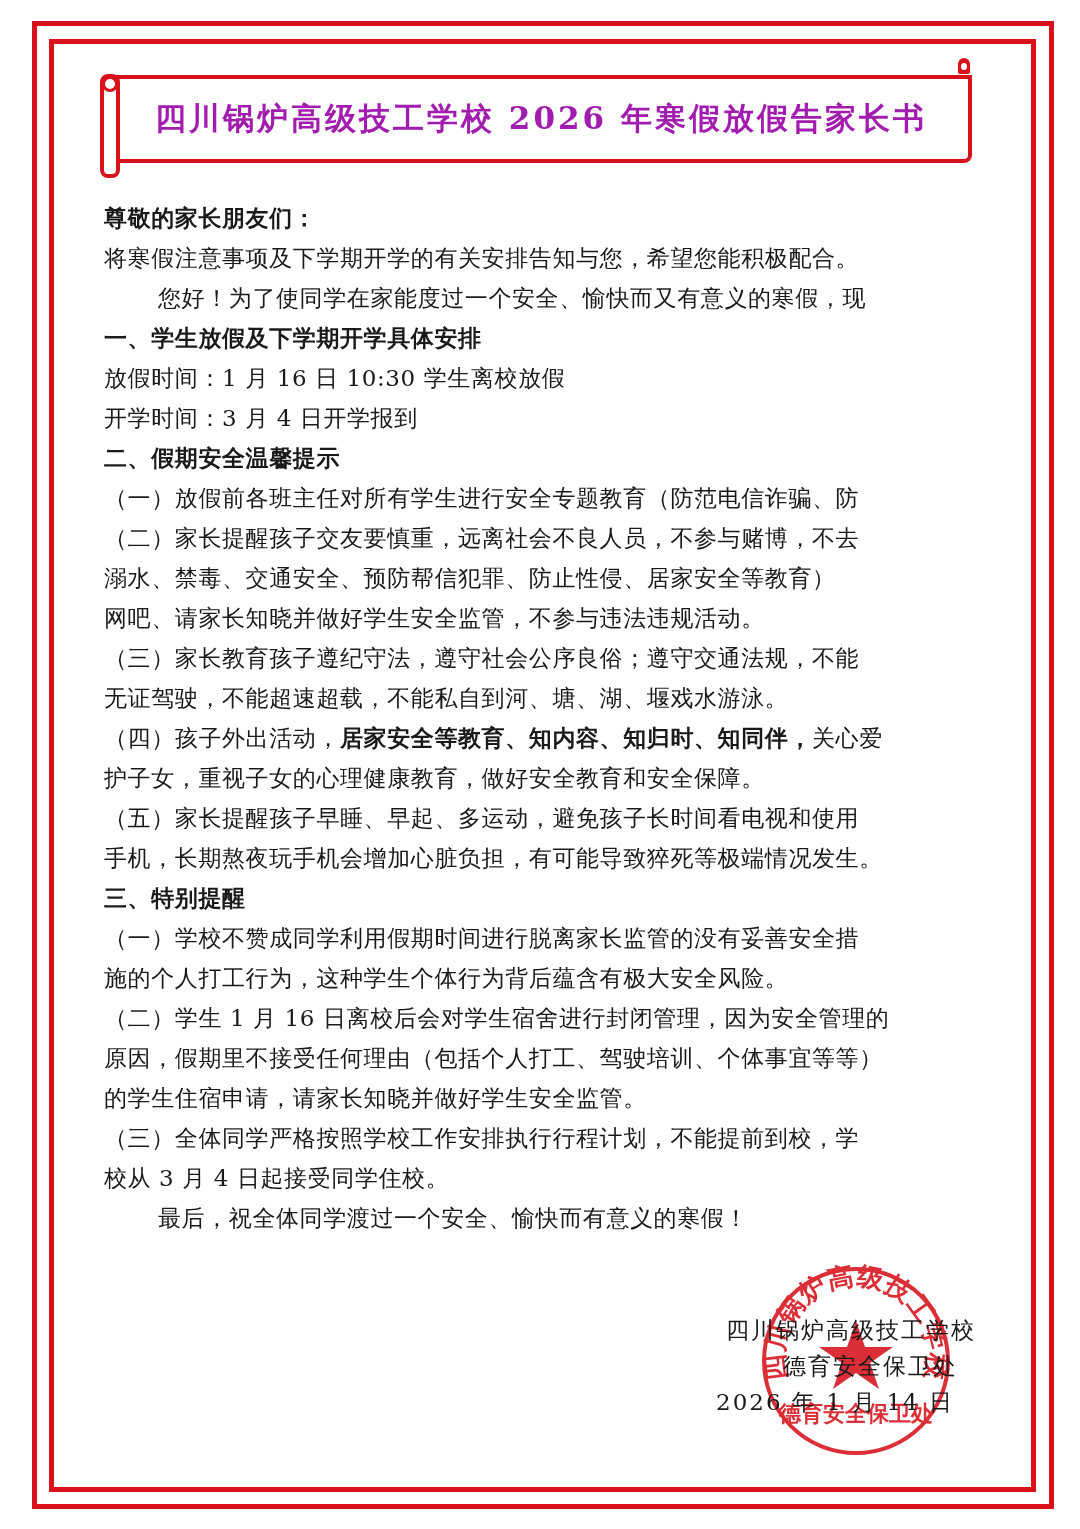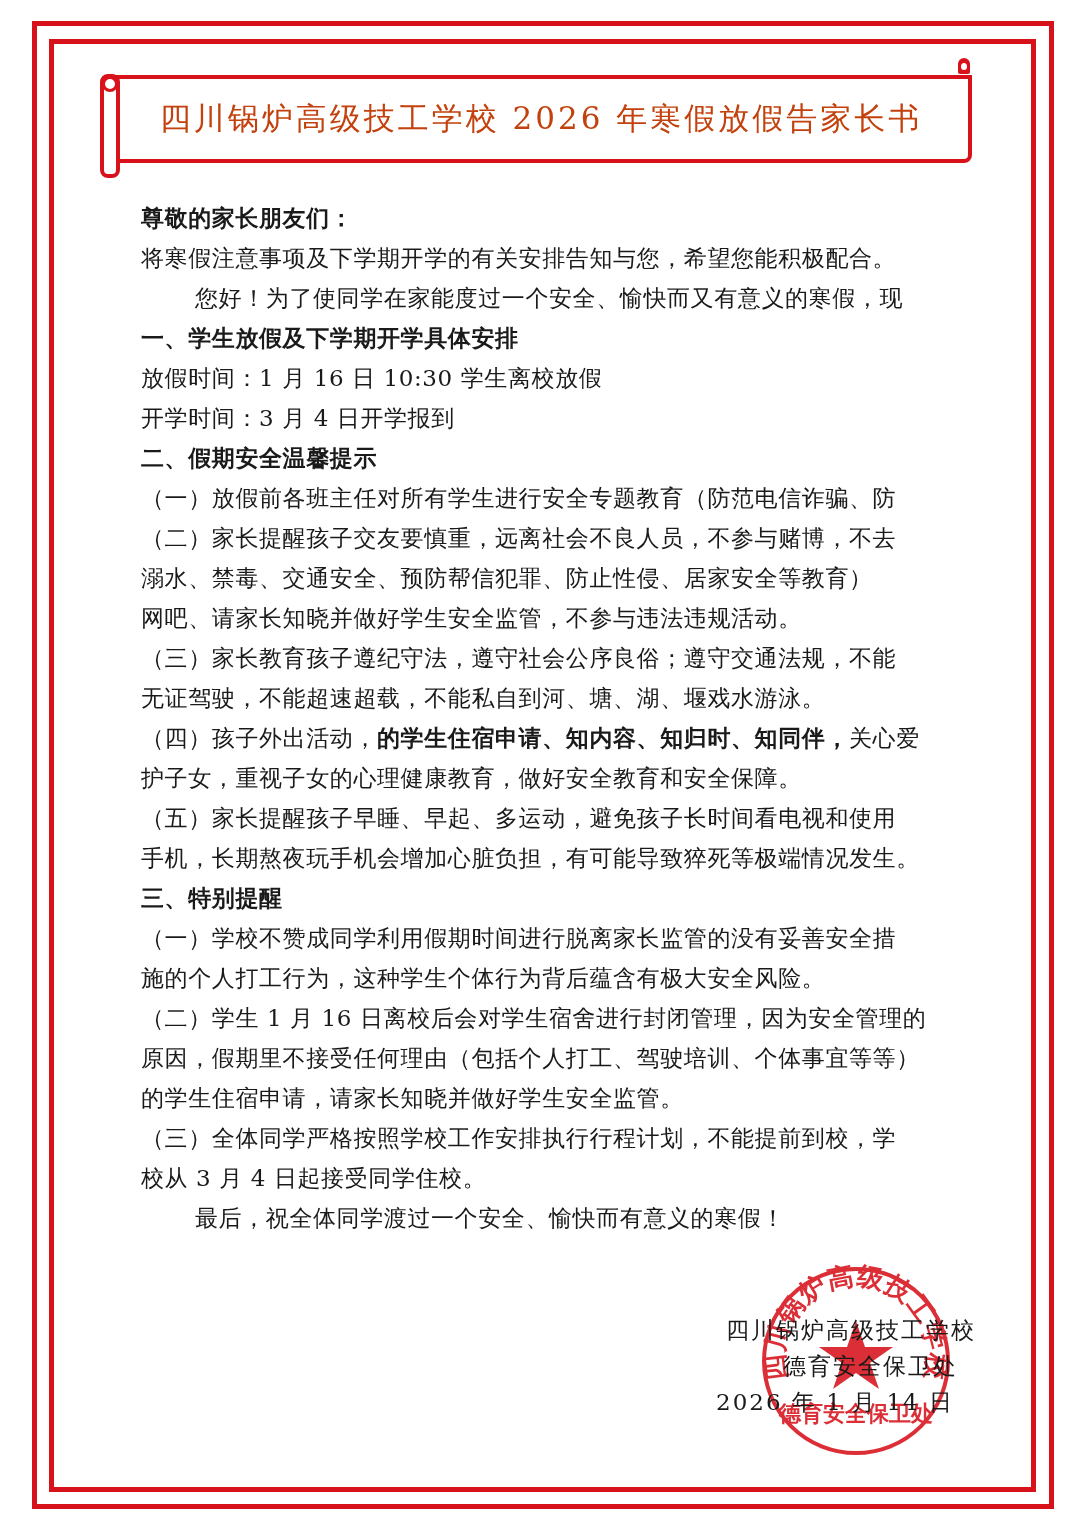--- a/index.html
+++ b/index.html
@@ -36,27 +36,27 @@
     position: absolute; left: 958px; top: 58px; width: 12px; height: 16px;
     background: #d8121b; border-radius: 6px 6px 2px 2px;
   }
   .scroll-right-curl::after {
     content: ""; position: absolute; left: 3px; top: 5px; width: 6px; height: 7px;
     background: #fff; border-radius: 50%;
   }
   .title {
     position: absolute; left: 110px; top: 79px; width: 862px; height: 80px;
     display: flex; align-items: center; justify-content: center;
-    font-size: 31px; font-weight: normal; letter-spacing: 3px; color: #c2410c;
+    font-size: 31px; font-weight: bold; letter-spacing: 3px; color: #a21caf;
   }
   .body-text {
     position: absolute; left: 104px; top: 198px; width: 876px;
     font-size: 23px; line-height: 40px; letter-spacing: 0.6px;
   }
-  .line { height: 40px; white-space: nowrap; overflow: visible; margin-left: 37px; }
+  .line { height: 40px; white-space: nowrap; overflow: visible; }
   .indent { padding-left: 54px; }
   .heading { font-weight: bold; }
   .subitem { padding-left: 0; }
   .strong { font-weight: bold; }
 
   .signature {
     position: absolute; right: 104px; top: 1312px; text-align: right;
     font-size: 23px; line-height: 36px; letter-spacing: 2px; z-index: 3;
   }
   .signature .sig-line { height: 36px; }
@@ -89,21 +89,21 @@
   <div class="line">放假时间：1 月 16 日 10:30 学生离校放假</div>
   <div class="line">开学时间：3 月 4 日开学报到</div>
 
   <div class="line heading">二、假期安全温馨提示</div>
   <div class="line subitem">（一）放假前各班主任对所有学生进行安全专题教育（防范电信诈骗、防</div>
   <div class="line subitem">（二）家长提醒孩子交友要慎重，远离社会不良人员，不参与赌博，不去</div>
   <div class="line">溺水、禁毒、交通安全、预防帮信犯罪、防止性侵、居家安全等教育）</div>
   <div class="line">网吧、请家长知晓并做好学生安全监管，不参与违法违规活动。</div>
   <div class="line subitem">（三）家长教育孩子遵纪守法，遵守社会公序良俗；遵守交通法规，不能</div>
   <div class="line">无证驾驶，不能超速超载，不能私自到河、塘、湖、堰戏水游泳。</div>
-  <div class="line subitem"><span>（四）孩子外出活动，</span><span class="strong">的学生住宿申请、知内容、知归时、知同伴，</span><span>关心爱</span></div>
+  <div class="line subitem"><span>（四）孩子外出活动，</span><span class="strong">居家安全等教育、知内容、知归时、知同伴，</span><span>关心爱</span></div>
   <div class="line">护子女，重视子女的心理健康教育，做好安全教育和安全保障。</div>
   <div class="line subitem">（五）家长提醒孩子早睡、早起、多运动，避免孩子长时间看电视和使用</div>
   <div class="line">手机，长期熬夜玩手机会增加心脏负担，有可能导致猝死等极端情况发生。</div>
 
   <div class="line heading">三、特别提醒</div>
   <div class="line subitem">（一）学校不赞成同学利用假期时间进行脱离家长监管的没有妥善安全措</div>
   <div class="line">施的个人打工行为，这种学生个体行为背后蕴含有极大安全风险。</div>
   <div class="line subitem">（二）学生 1 月 16 日离校后会对学生宿舍进行封闭管理，因为安全管理的</div>
   <div class="line">原因，假期里不接受任何理由（包括个人打工、驾驶培训、个体事宜等等）</div>
   <div class="line">的学生住宿申请，请家长知晓并做好学生安全监管。</div>

